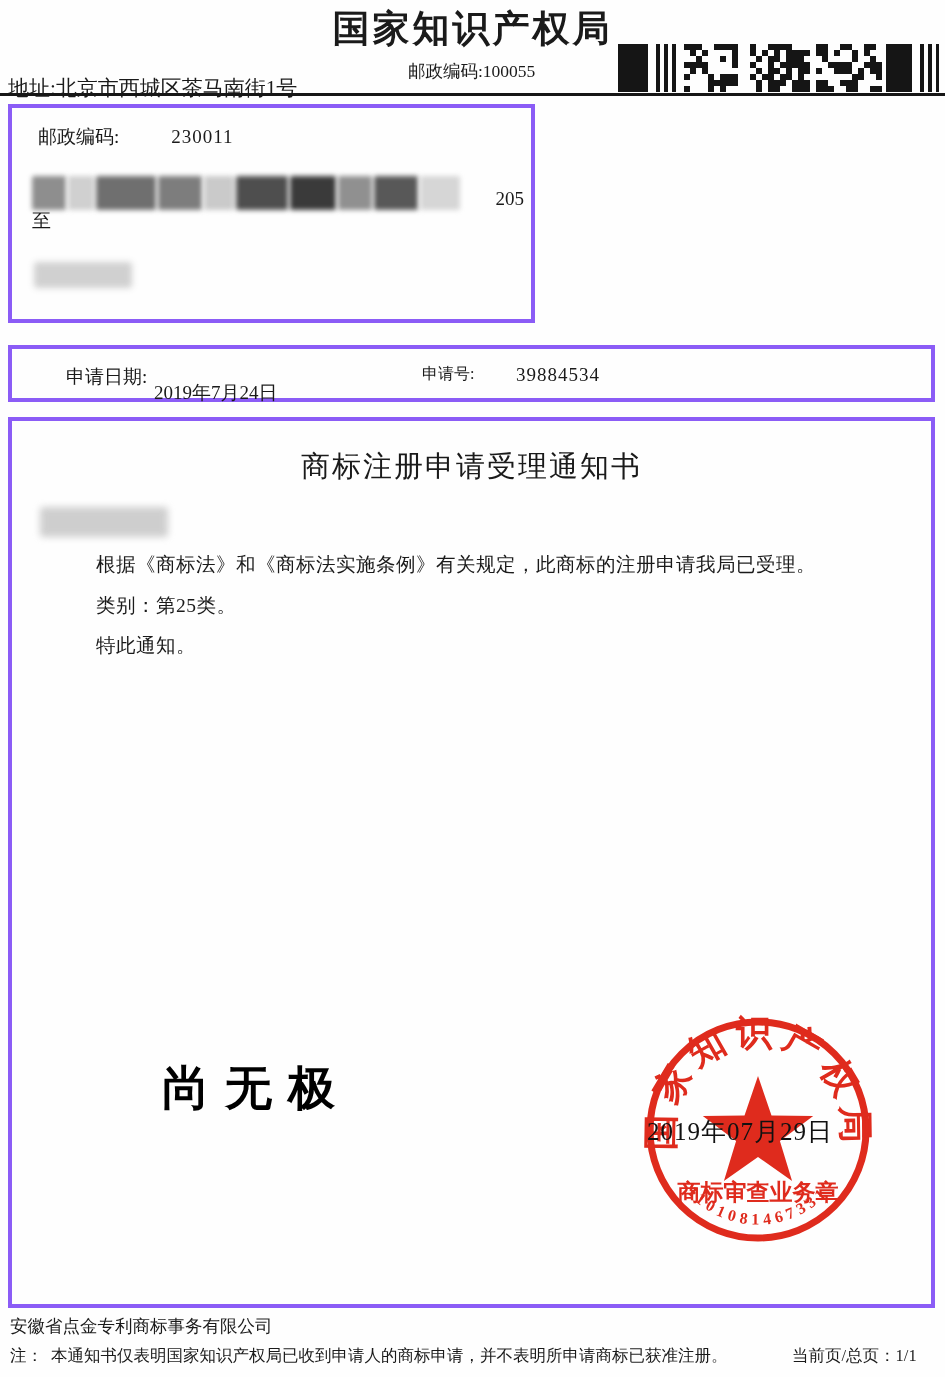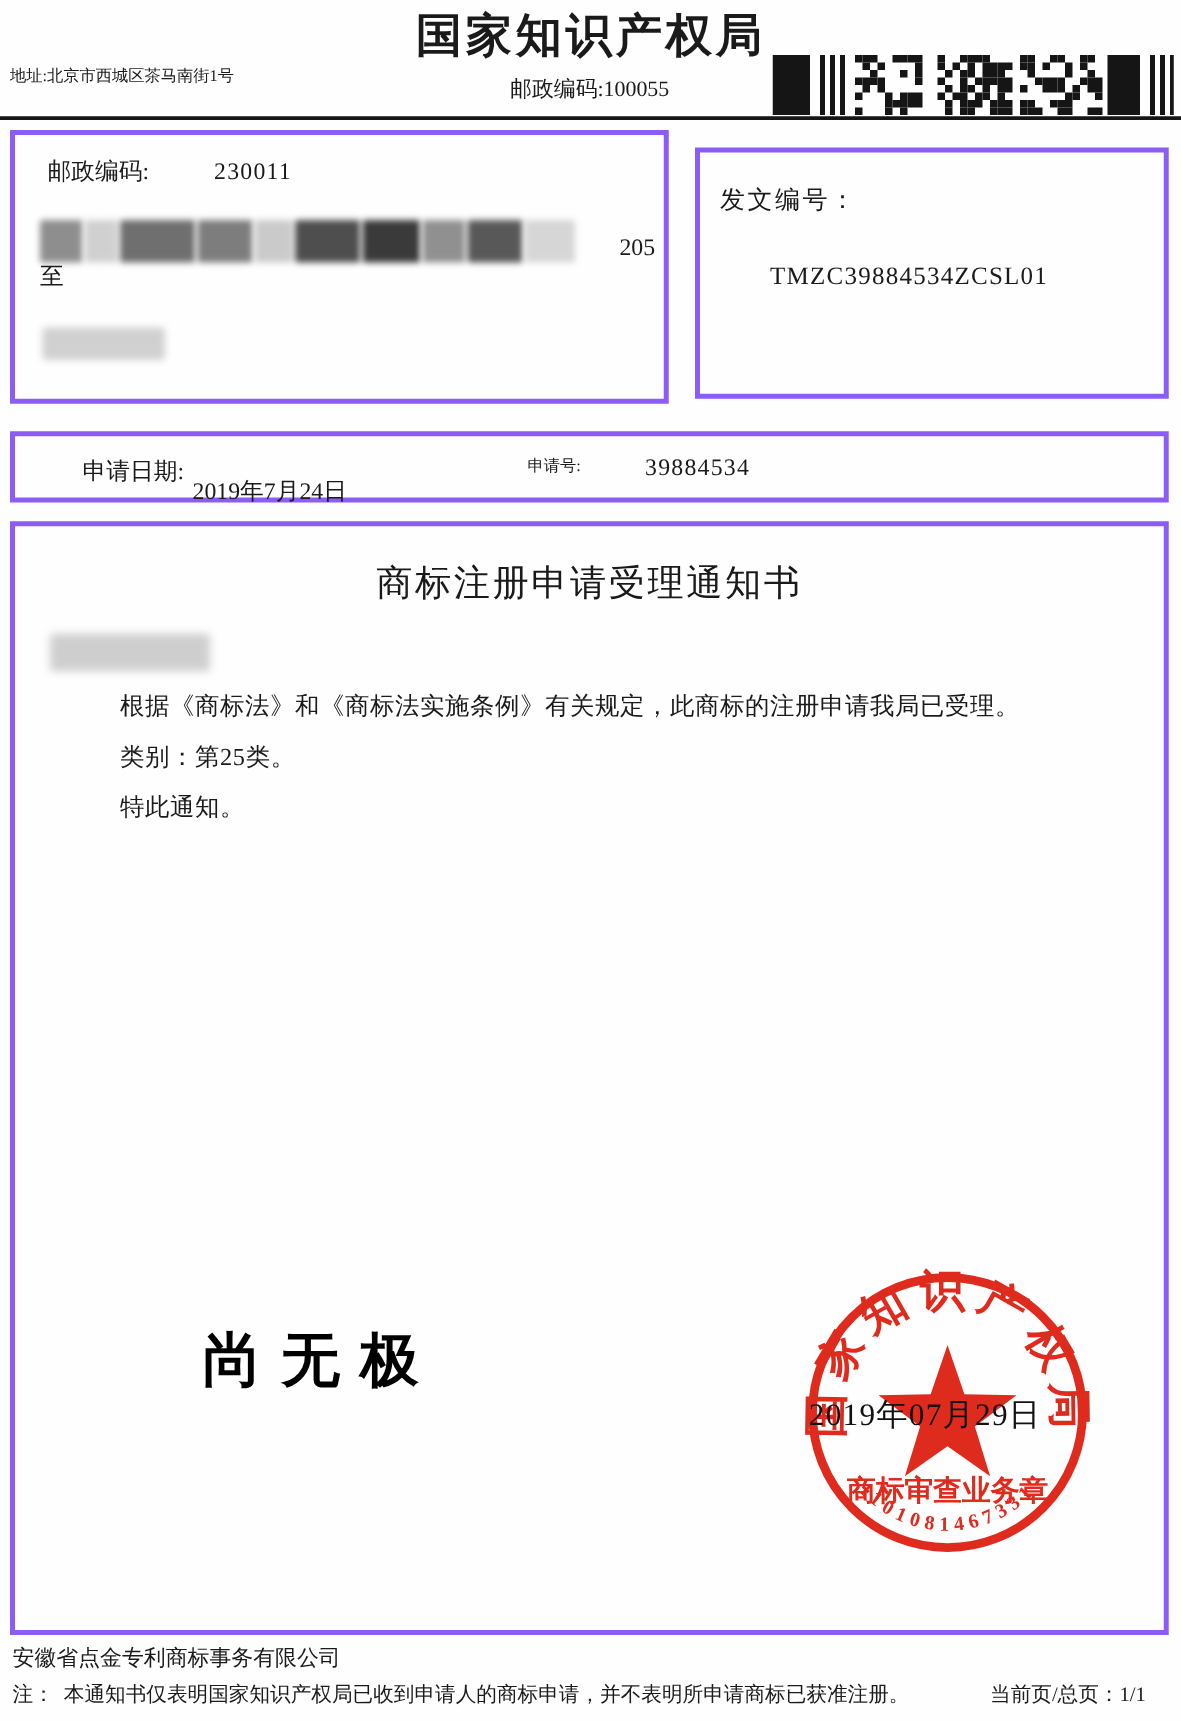--- a/index.html
+++ b/index.html
@@ -6,21 +6,21 @@
   html,body { background:#e9e9e9; }
   .page {
     position:relative; width:945px; height:1377px; margin:0 auto;
     background:#fefefe; color:#1a1a1a;
     font-family:"Liberation Serif","DejaVu Serif",serif;
     overflow:hidden;
   }
   .abs { position:absolute; }
   .agency-title { top:4px; left:0; width:100%; text-align:center;
     font-size:37px; font-weight:bold; letter-spacing:3px; }
-  .header-address { top:52px; left:8px; font-size:13px; }
+  .header-address { top:74px; left:8px; font-size:21px; }
   .header-postal  { top:59px; left:408px; font-size:17.5px; }
   .barcode-wrap { top:44px; left:618px; }
   .header-rule { top:93px; left:0; width:945px; height:3px; background:#161616; }
 
   .box { position:absolute; border:4px solid #8b5cf6; background:#fefefe; }
   .box-recipient { left:8px; top:104px; width:527px; height:219px; }
   .box-dispatch  { left:556px; top:118px; width:379px; height:201px; }
   .bar-application { left:8px; top:345px; width:927px; height:57px; }
   .box-main { left:8px; top:417px; width:927px; height:891px; border-width:4px; }
 
@@ -32,21 +32,21 @@
   .addr-num { font-size:19px; margin-left:auto; filter:none; }
   .zhi { left:20px; top:100px; font-size:19px; }
   .faded-name { left:22px; top:154px; width:98px; height:26px; background:#9a9a9a;
     filter:blur(3px); opacity:.45; border-radius:3px; }
 
   .dispatch-label { left:16px; top:24px; font-size:20px; letter-spacing:2px; }
   .dispatch-value { left:56px; top:88px; font-size:20px; letter-spacing:1px; }
 
   .app-date-label { left:54px; top:15px; font-size:19px; }
   .app-date-value { left:142px; top:31px; font-size:19px; }
-  .app-no-label { left:410px; top:15px; font-size:13px;text-align:center; }
+  .app-no-label { left:410px; top:15px; font-size:16px;text-align:center; }
   .app-no-value { left:504px; top:15px; font-size:19px; letter-spacing:1px; }
 
   .notice-title { top:26px; left:0; width:100%; text-align:center;
     font-size:29px; letter-spacing:2px; }
   .addressee-smudge { left:28px; top:86px; width:128px; height:30px; background:#a8a8a8;
     filter:blur(3.5px); opacity:.55; border-radius:3px; }
   .body-line { left:84px; font-size:19.5px; letter-spacing:.5px; }
   .body-line.l1 { top:130px; }
   .body-line.l2 { top:171px; }
   .body-line.l3 { top:211px; }
@@ -226,24 +226,20 @@
       <span class="blur-seg" style="width:46px;background:#3a3a3a"></span>
       <span class="blur-seg" style="width:34px;background:#909090"></span>
       <span class="blur-seg" style="width:44px;background:#585858"></span>
       <span class="blur-seg" style="width:40px;background:#d6d6d6"></span>
       <span class="addr-num">205</span>
     </div>
     <div class="abs zhi">至</div>
     <div class="abs faded-name"></div>
   </div>
 
-  <div class="box box-dispatch">
-    <div class="abs dispatch-label">发文编号：</div>
-    <div class="abs dispatch-value">TMZC39884534ZCSL01</div>
-  </div>
 
   <div class="box bar-application">
     <span class="abs app-date-label">申请日期:</span>
     <span class="abs app-date-value">2019年7月24日</span>
     <span class="abs app-no-label">申请号:</span>
     <span class="abs app-no-value">39884534</span>
   </div>
 
   <div class="box box-main">
     <div class="abs notice-title">商标注册申请受理通知书</div>

